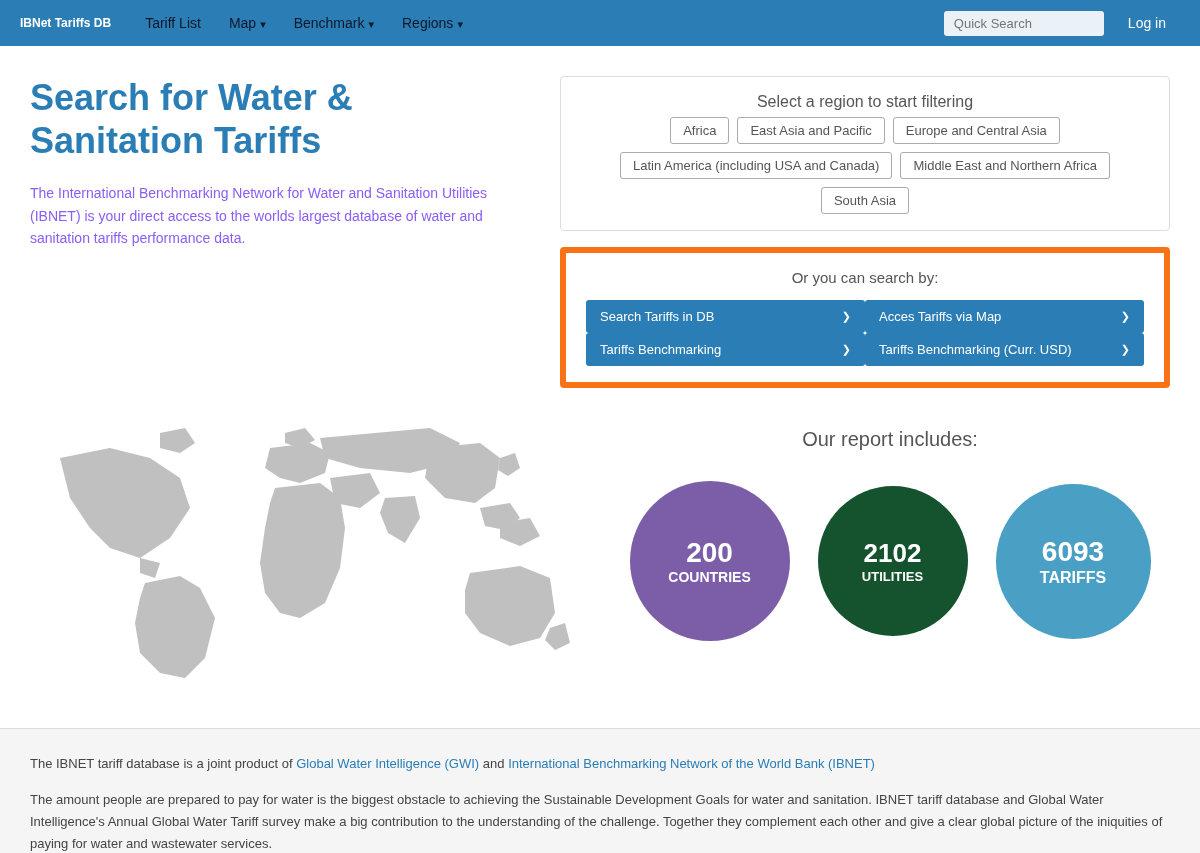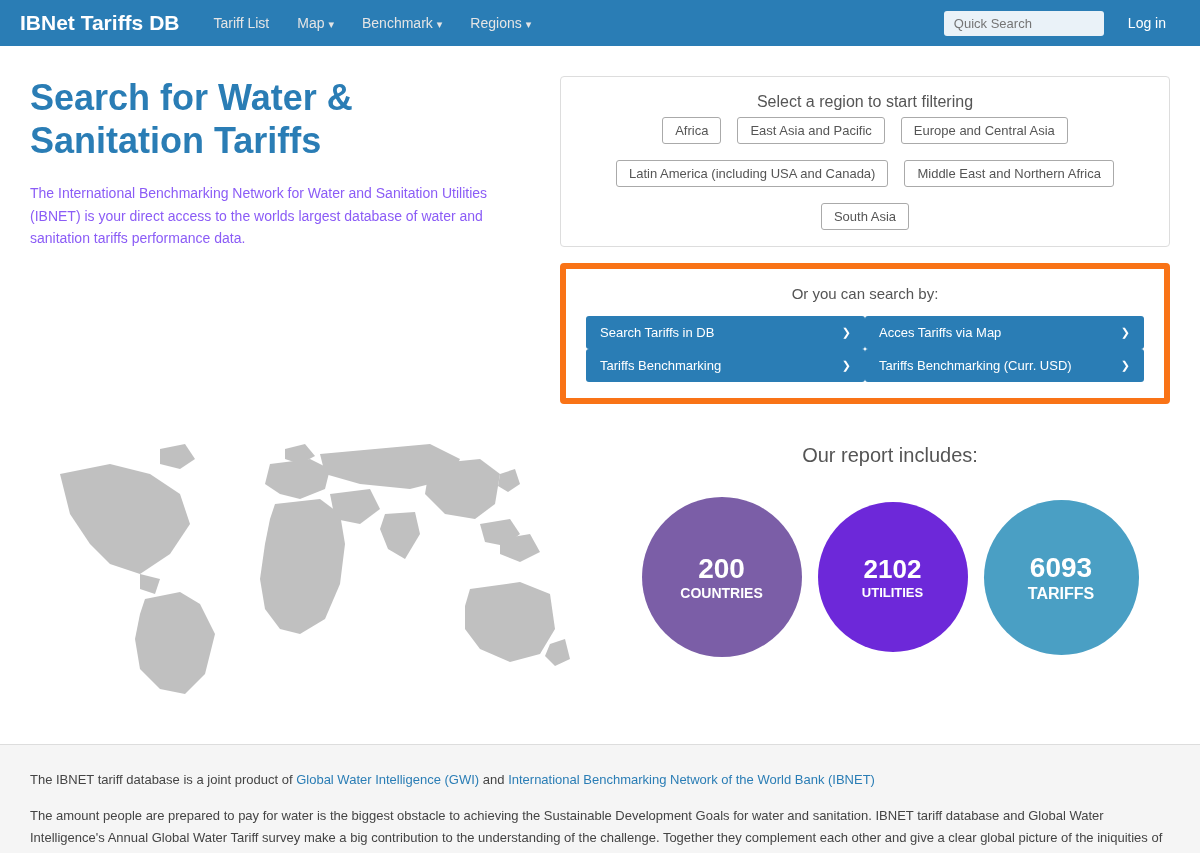--- a/index.html
+++ b/index.html
@@ -10,26 +10,26 @@
       background: #2a7db5;
       display: flex;
       align-items: center;
       padding: 0 20px;
       height: 46px;
       gap: 0;
     }
     .nav-brand {
       color: #fff;
       font-weight: bold;
-      font-size: 21px;
+      font-size: 12px;
       margin-right: 20px;
       white-space: nowrap;
     }
     .nav-link {
-      color: #e5e5e5;
+      color: #0f172a;
       text-decoration: none;
       padding: 0 14px;
       font-size: 14px;
       display: flex;
       align-items: center;
       gap: 4px;
       height: 30px;
       cursor: pointer;
     }
     .nav-search {
@@ -91,21 +91,21 @@
     }
     .region-title {
       text-align: center;
       font-size: 16px;
       color: #555;
       margin-bottom: 6px;
     }
     .region-buttons {
       display: flex;
       flex-wrap: wrap;
-      gap: 16px;
+      gap: 8px;
       justify-content: center;
     }
     .region-btn {
       border: 1px solid #aaa;
       background: #fff;
       border-radius: 3px;
       padding: 5px 12px;
       font-size: 13px;
       color: #555;
       cursor: pointer;
@@ -171,21 +171,21 @@
       align-items: center;
       padding-top: 10px;
     }
     .stats-title {
       font-size: 20px;
       color: #555;
       margin-bottom: 30px;
     }
     .stats-circles {
       display: flex;
-      gap: 16px;
+      gap: 28px;
       align-items: center;
     }
     .stat-circle {
       border-radius: 50%;
       display: flex;
       align-items: center;
       justify-content: center;
       text-align: center;
       color: #fff;
       font-weight: bold;
@@ -194,21 +194,21 @@
     }
     .stat-circle.countries {
       width: 160px;
       height: 160px;
       background: #7b5ea7;
       font-size: 17px;
     }
     .stat-circle.utilities {
       width: 150px;
       height: 150px;
-      background: #6d28d9;
+      background: #14532d;
       font-size: 16px;
     }
     .stat-circle.tariffs {
       width: 155px;
       height: 155px;
       background: #4a9fc4;
       font-size: 17px;
     }
 
     

